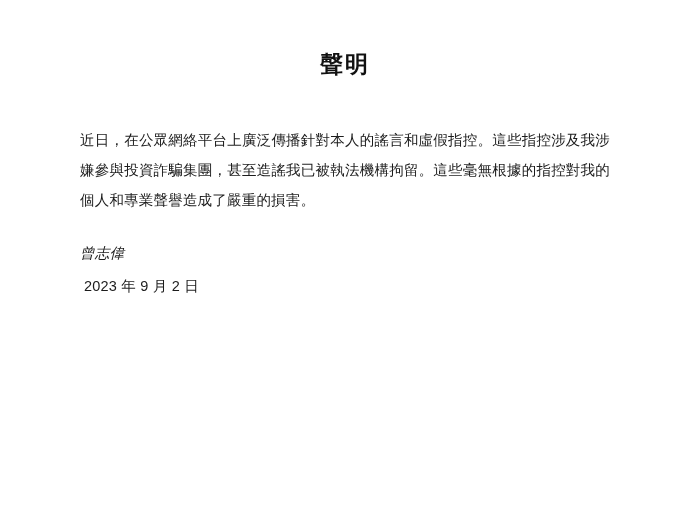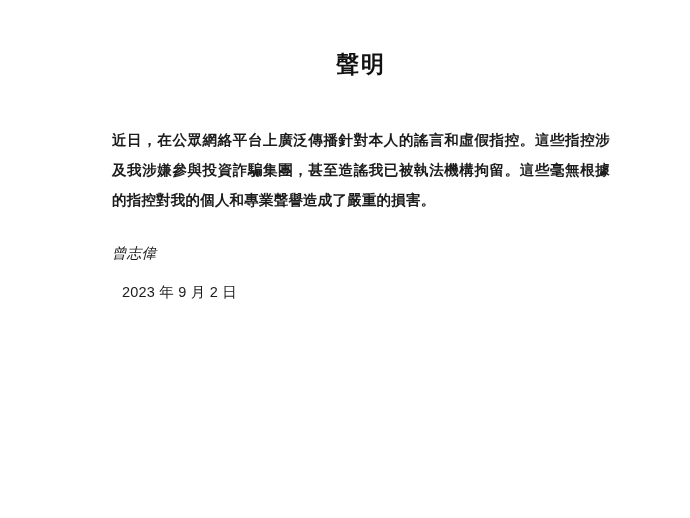--- a/index.html
+++ b/index.html
@@ -11,21 +11,21 @@
     height: 518px;
     background: #ffffff;
     font-family: "Liberation Sans", "DejaVu Sans", sans-serif;
     color: #1a1a1a;
     overflow: hidden;
   }
   .page {
     width: 690px;
     height: 518px;
     box-sizing: border-box;
-    padding: 36px 80px 0 112px;
+    padding: 36px 80px 0 80px;
     position: relative;
   }
   .doc-title {
     text-align: center;
     font-size: 23px;
     font-weight: bold;
     letter-spacing: 2px;
     color: #111111;
     margin: 12px 0 0 0;
     line-height: 1.4;
@@ -34,38 +34,37 @@
     margin-top: 46px;
   }
   .para {
     font-size: 14.5px;
     line-height: 2.05;
     color: #1c1c1c;
     text-align: justify;
     text-justify: inter-ideograph;
     margin: 0 0 19px 0;
     letter-spacing: 0.2px;
-    font-weight: bold;
   }
   .signature-block {
     margin-top: 24px;
   }
   .sign-name {
     font-size: 14.5px;
     line-height: 2.0;
     color: #1c1c1c;
     margin: 0 0 4px 0;
     letter-spacing: 0.2px;
     font-style: italic;
   }
   .sign-date {
     font-size: 14.5px;
     line-height: 2.0;
     color: #1c1c1c;
-    margin: 10px;
+    margin: 4px;
     letter-spacing: 0.2px;
   }
 </style>
 </head>
 <body>
 
 <div class="page">
 
   <h1 class="doc-title">聲明</h1>
 

